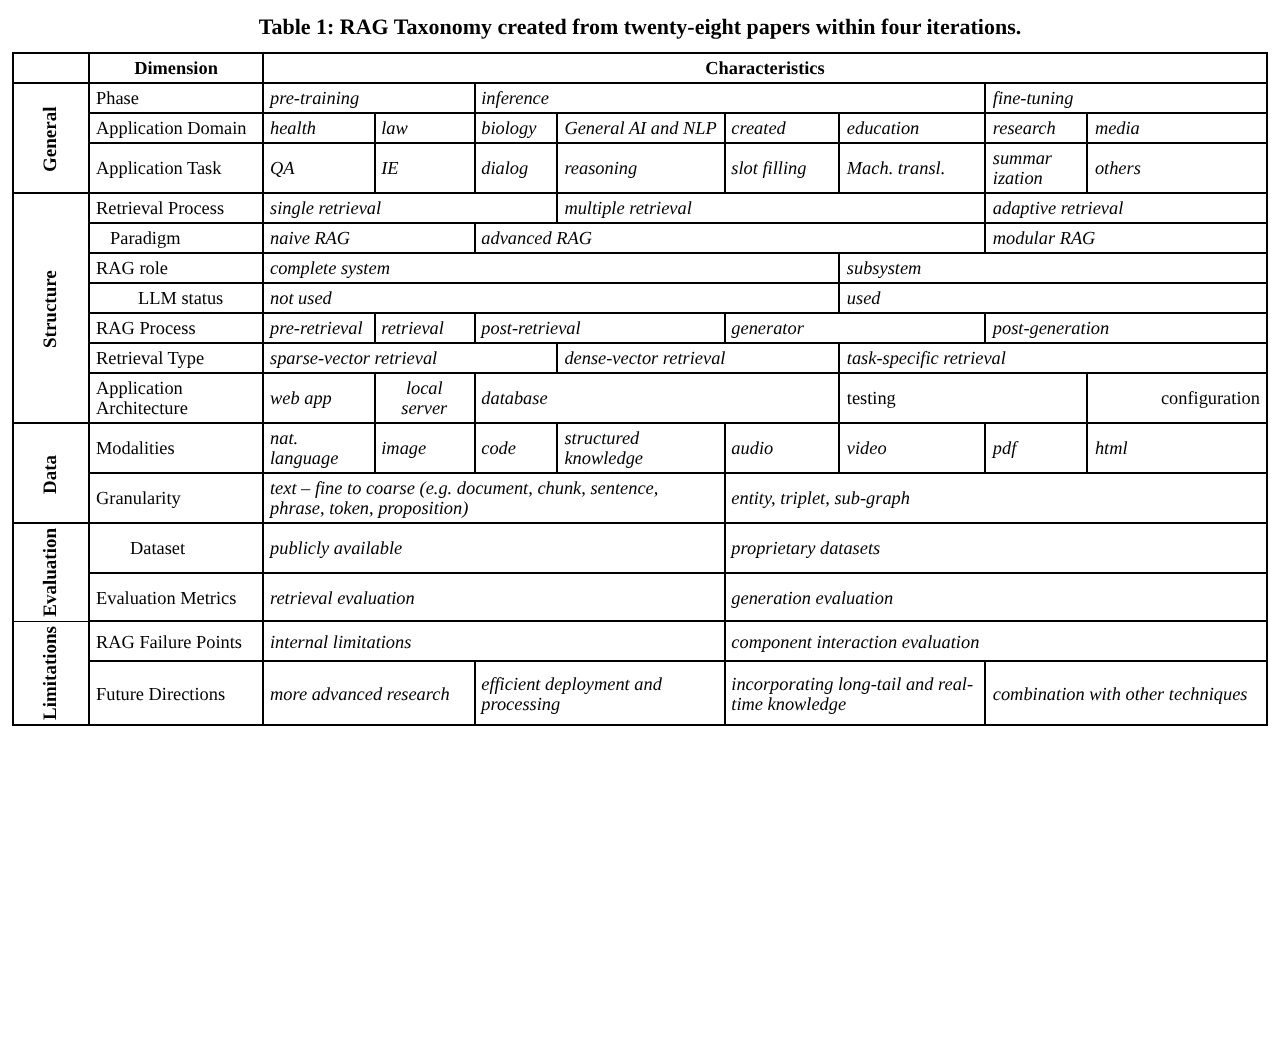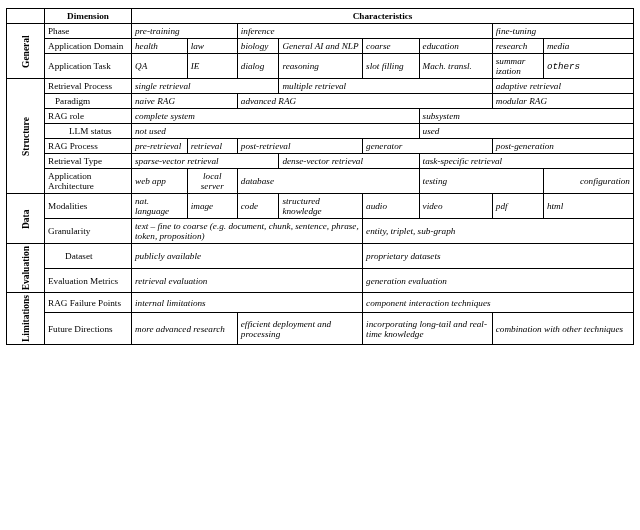--- a/index.html
+++ b/index.html
@@ -42,20 +42,21 @@
       font-weight: bold;
       font-size: 9.5px;
       vertical-align: middle;
       background: #fff;
     }
   </style>
 </head>
 <body>
 
 <div class="page">
+  <div class="title">Table 1: RAG Taxonomy created from twenty-eight papers within four iterations.</div>
 
   <table class="main-table">
     <thead>
       <tr>
         <th style="width:38px;"></th>
         <th style="width:87px;">Dimension</th>
         <th colspan="8">Characteristics</th>
       </tr>
     </thead>
     <tbody id="table-body">
@@ -65,35 +66,35 @@
           <td colspan="2" style="font-style: italic;">pre-training</td>
           <td colspan="4" style="font-style: italic;">inference</td>
           <td colspan="2" style="font-style: italic;">fine-tuning</td>
         </tr>
         <tr>
           <td class="row-label" style="font-weight: normal;">Application Domain</td>
           <td style="font-style: italic;">health</td>
           <td style="font-style: italic;">law</td>
           <td style="font-style: italic;">biology</td>
           <td style="font-style: italic;">General AI and NLP</td>
-          <td style="font-style: italic;">coarse</td>
+          <td style="font-style: italic;">created</td>
           <td style="font-style: italic;">education</td>
           <td style="font-style: italic; margin-left: 28px;">research</td>
           <td style="font-style: italic;">media</td>
         </tr>
         <tr>
           <td class="row-label" style="font-weight: normal;">Application Task</td>
           <td style="font-style: italic;">QA</td>
           <td style="font-style: italic;">IE</td>
           <td style="font-style: italic;">dialog</td>
           <td style="font-style: italic;">reasoning</td>
           <td style="font-style: italic;">slot filling</td>
           <td style="font-style: italic;">Mach. transl.</td>
           <td style="font-style: italic;">summar ization</td>
-          <td style="font-style: italic; font-family: Liberation Mono, monospace;">others</td>
+          <td style="font-style: italic;">others</td>
         </tr>
         <tr>
           <td rowspan="7" class="group-label">Structure</td>
           <td class="row-label" style="font-weight: normal;">Retrieval Process</td>
           <td colspan="3" style="font-style: italic;">single retrieval</td>
           <td colspan="3" style="font-style: italic;">multiple retrieval</td>
           <td colspan="2" style="font-style: italic;">adaptive retrieval</td>
         </tr>
         <tr>
           <td class="row-label" style="font-weight: normal; padding-left: 10px;">Paradigm</td>
@@ -123,22 +124,22 @@
           <td class="row-label" style="font-weight: normal;">Retrieval Type</td>
           <td colspan="3" style="font-style: italic;">sparse-vector retrieval</td>
           <td colspan="2" style="font-style: italic;">dense-vector retrieval</td>
           <td colspan="3" style="font-style: italic;">task-specific retrieval</td>
         </tr>
         <tr>
           <td class="row-label" style="font-weight: normal;">Application Architecture</td>
           <td style="font-style: italic;">web app</td>
           <td style="font-style: italic; text-align: center;">local server</td>
           <td colspan="3" style="font-style: italic;">database</td>
-          <td colspan="2" style="font-style: italic;">testing</td>
-          <td style="font-style: italic; padding-left: 36px;">configuration</td>
+          <td colspan="2" style="">testing</td>
+          <td style=" padding-left: 36px;">configuration</td>
         </tr>
         <tr>
           <td rowspan="2" class="group-label">Data</td>
           <td class="row-label" style="font-weight: normal;">Modalities</td>
           <td style="font-style: italic;">nat. language</td>
           <td style="font-style: italic;">image</td>
           <td style="font-style: italic;">code</td>
           <td style="font-style: italic;">structured knowledge</td>
           <td style="font-style: italic;">audio</td>
           <td style="font-style: italic;">video</td>
@@ -158,21 +159,21 @@
         </tr>
         <tr>
           <td class="row-label" style="font-weight: normal;">Evaluation Metrics</td>
           <td colspan="4" style="font-style: italic;">retrieval evaluation</td>
           <td colspan="4" style="font-style: italic;">generation evaluation</td>
         </tr>
         <tr>
           <td rowspan="2" class="group-label">Limitations</td>
           <td class="row-label" style="font-weight: normal;">RAG Failure Points</td>
           <td colspan="4" style="font-style: italic;">internal limitations</td>
-          <td colspan="4" style="font-style: italic;">component interaction techniques</td>
+          <td colspan="4" style="font-style: italic;">component interaction evaluation</td>
         </tr>
         <tr>
           <td class="row-label" style="font-weight: normal;">Future Directions</td>
           <td colspan="2" style="font-style: italic;">more advanced research</td>
           <td colspan="2" style="font-style: italic;">efficient deployment and processing</td>
           <td colspan="2" style="font-style: italic;">incorporating long-tail and real-time knowledge</td>
           <td colspan="2" style="font-style: italic;">combination with other techniques</td>
         </tr>
       </tbody>
   </table>

